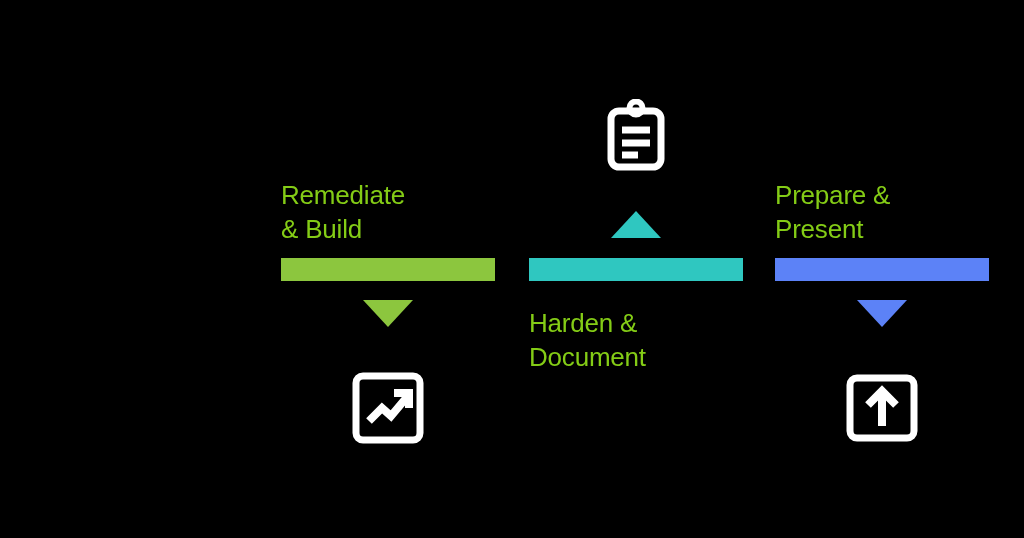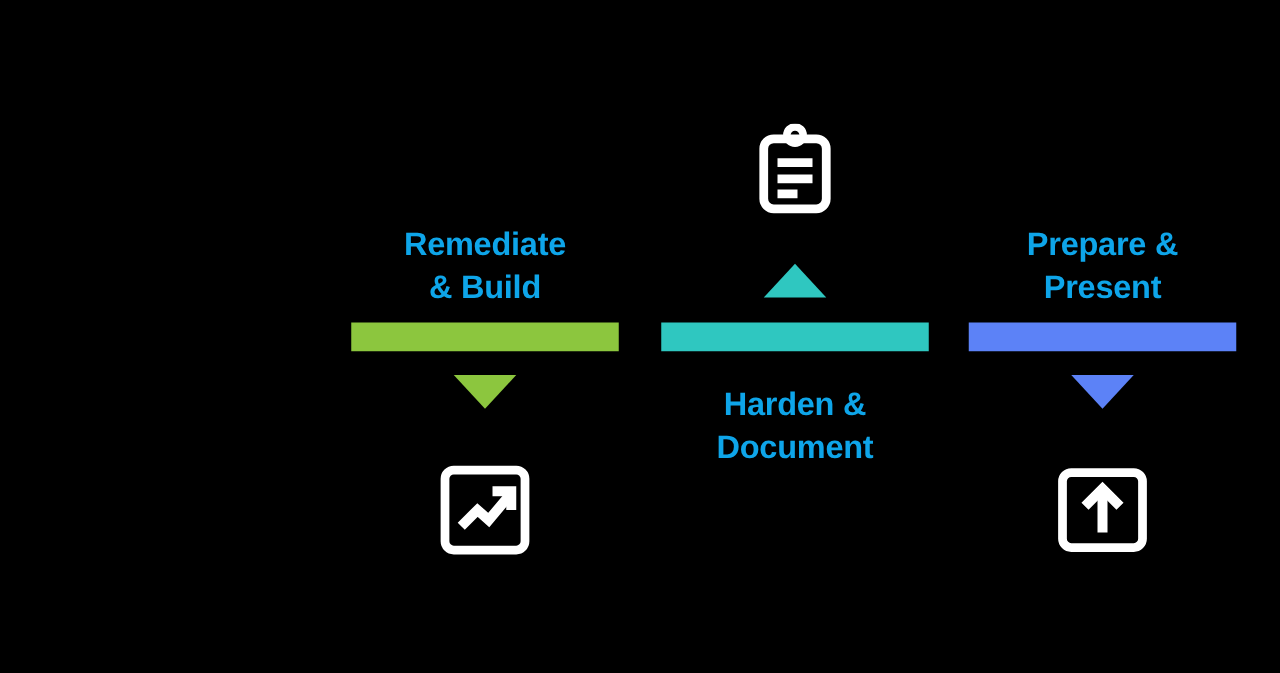--- a/index.html
+++ b/index.html
@@ -59,24 +59,24 @@
     top: 300px;
     border-top-width: 27px;
     border-top-style: solid;
   }
 
   
   .label {
     position: absolute;
     left: 0;
     width: 100%;
-    text-align: center;
-    color: #0ea5e9;
+    text-align: left;
+    color: #84cc16;
     font-size: 26px;
-    font-weight: bold;
+    font-weight: normal;
     line-height: 34px;
     letter-spacing: -0.2px;
     white-space: pre-line;
   }
   .label-below { top: 306px; }
   .label-above { top: 178px; }
 
   
   .icon-wrap {
     position: absolute;

